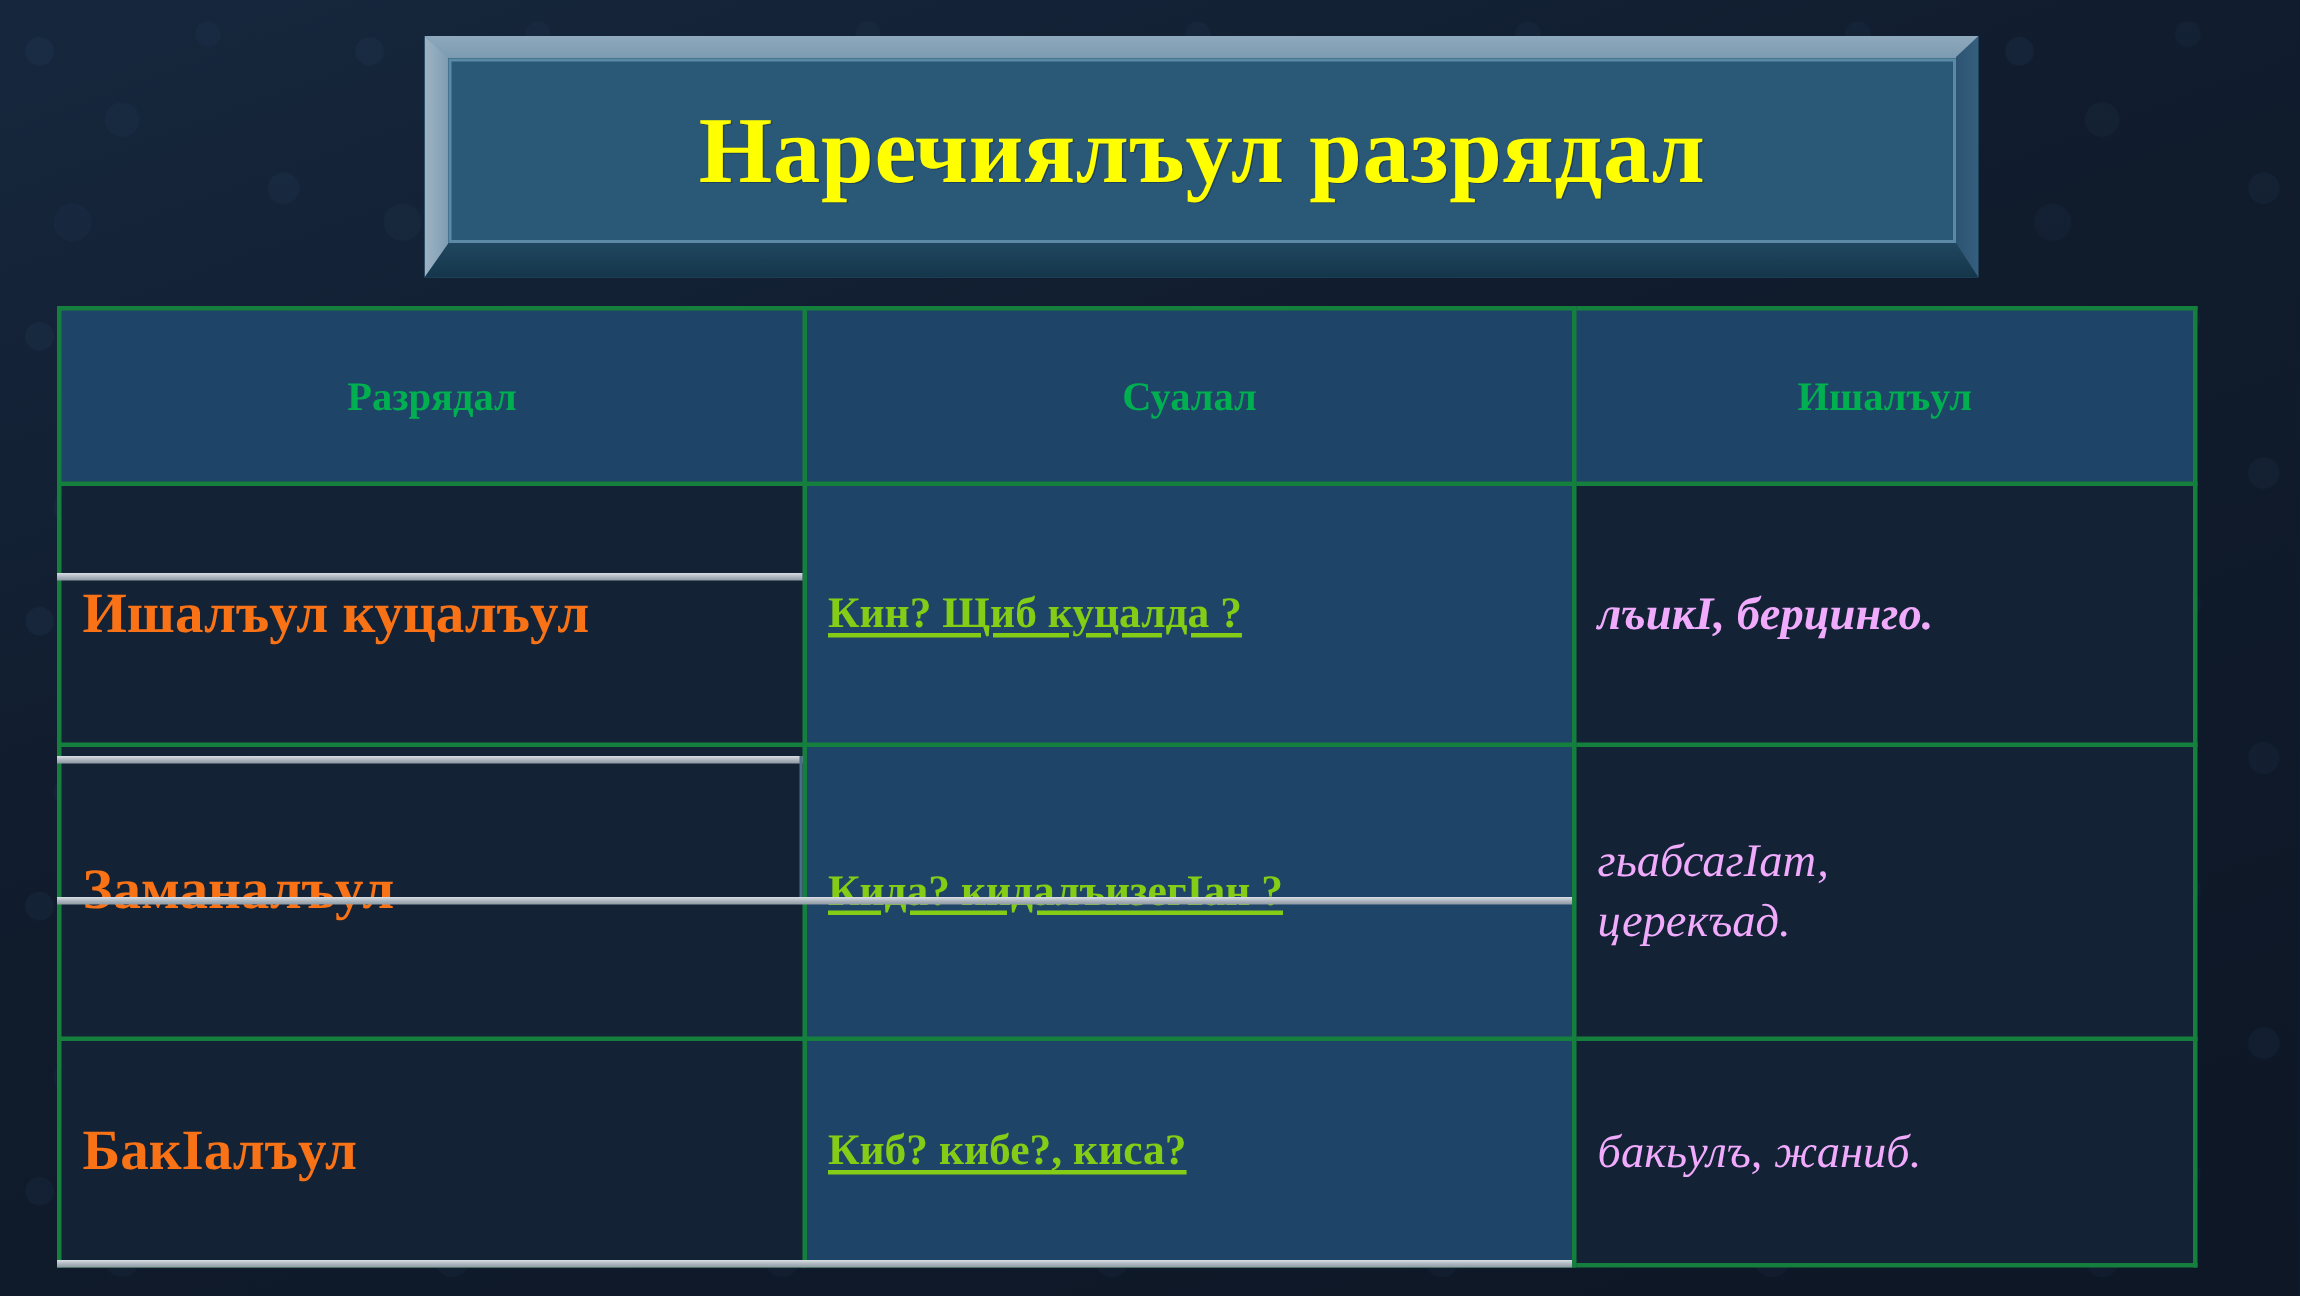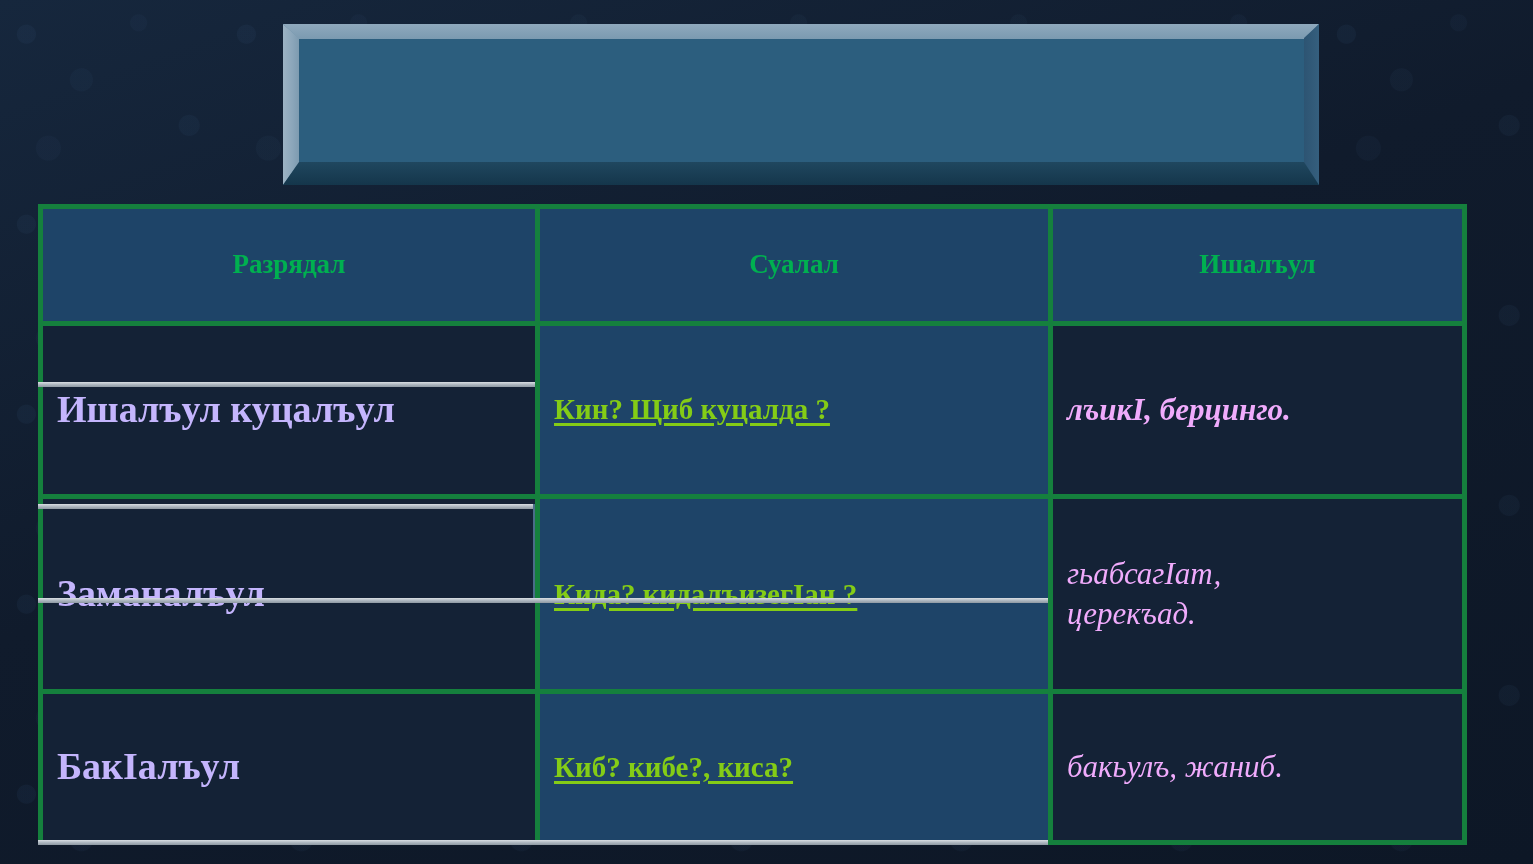--- a/index.html
+++ b/index.html
@@ -74,21 +74,21 @@
     position:absolute; left:38px; top:204px; width:1424px; height:641px;
   }
   table.grid {
     width:100%; height:100%;
     border-collapse:collapse;
     table-layout:fixed;
   }
   table.grid td, table.grid th {
     vertical-align:middle;
     padding:0 14px;
-    border:5px solid #15803d;
+    border:3px solid #15803d;
   }
   col.c1 { width:497px; }
   col.c2 { width:513px; }
   col.c3 { width:414px; }
 
   
   .fill-dark { background:#142236; }
   .fill-mid  { background:#1e4468; }
 
   
@@ -96,21 +96,21 @@
   .hdr-text {
     color:#00b050;
     font-size:27px;
     font-weight:bold;
     text-align:center;
     display:block;
   }
 
   
   .cat-text {
-    color:#c4b5fd;
+    color:#f97316;
     font-size:38px;
     font-weight:bold;
     line-height:1.05;
     display:block;
   }
   
   .q-text {
     color:#84cc16;
     font-size:29px;
     font-weight:bold;
@@ -149,20 +149,23 @@
 <body>
 
 <div class="bg-texture"></div>
 
 <div class="title-wrap">
   <div class="bevel-outer"></div>
   <div class="bevel-left"></div>
   <div class="bevel-top"></div>
   <div class="bevel-right"></div>
   <div class="bevel-bottom"></div>
+  <div class="title-inner">
+    <span class="title-text">Наречиялъул разрядал</span>
+  </div>
 </div>
 
 <div class="table-wrap">
   <table class="grid">
     <colgroup>
       <col class="c1">
         <col class="c2">
         <col class="c3">
     </colgroup>
     <tbody>

